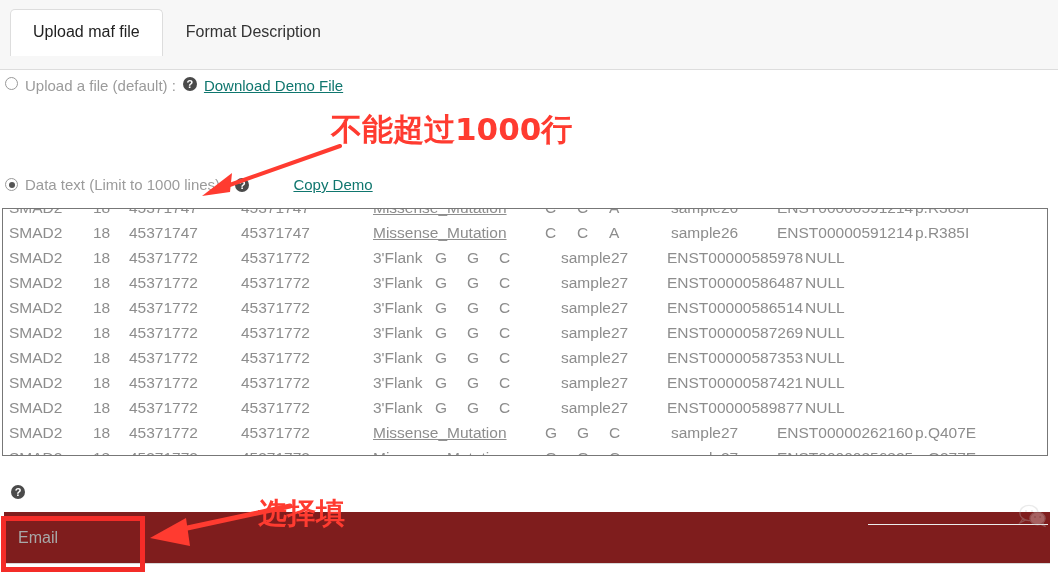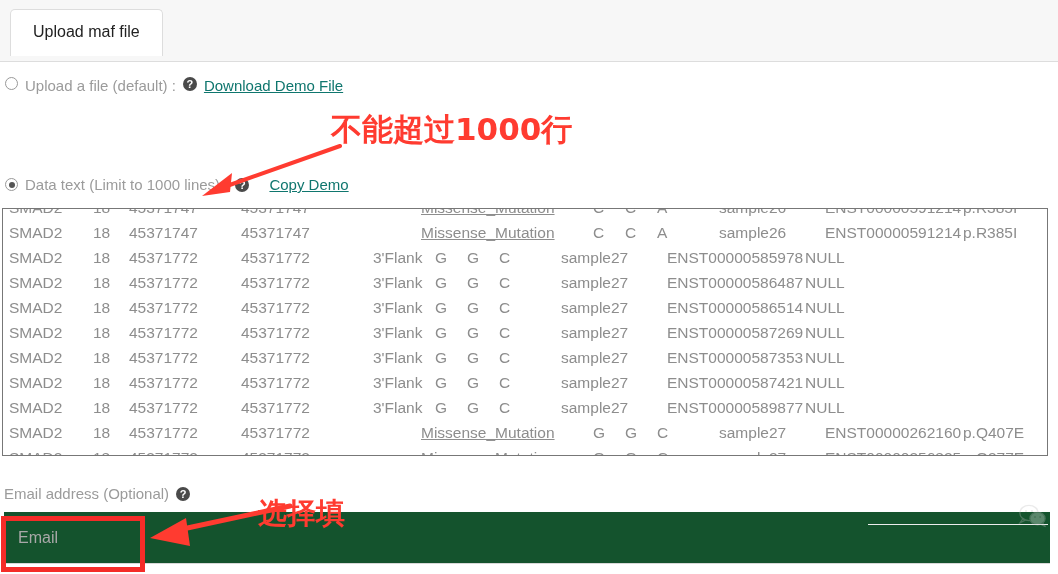--- a/index.html
+++ b/index.html
@@ -13,21 +13,21 @@
     font-family: "Liberation Sans", sans-serif;
     overflow: hidden;
     position: relative;
   }
 
   
   .tabbar {
     position: absolute;
     left: 0; top: 0;
     width: 1058px;
-    height: 62px;
+    height: 70px;
     background: #f7f7f7;
     border-bottom: 1px solid #dddddd;
     box-sizing: border-box;
   }
   .tabs {
     display: flex;
     align-items: flex-end;
     height: 55px;
     padding-left: 10px;
     box-sizing: border-box;
@@ -122,21 +122,21 @@
   }
 
   .pinklink {
     color: #0f766e;
     text-decoration: underline;
     font-size: 15px;
     white-space: nowrap;
     cursor: pointer;
   }
   .link-gap-small { margin-left: 3px; }
-  .link-gap-big { margin-left: 16px; }
+  .link-gap-big { margin-left: 40px; }
 
   
   .filepick {
     position: absolute;
     left: 5px;
     top: 57px;
     display: flex;
     align-items: center;
   }
   .filebtn {
@@ -183,21 +183,20 @@
     color: #8d8d8d;
     line-height: 25px;
     white-space: pre;
     height: 25px;
     overflow: hidden;
   }
   .ta-line .mis {
     text-decoration: underline;
     text-decoration-color: #8d8d8d;
     position: relative;
-    margin-left: 48px;
   }
   .ta-line .mis::after {
     content: "";
     position: absolute;
     left: 0; right: 0;
     bottom: -4px;
     height: 3px;
     background-image: repeating-linear-gradient(135deg,
         #e53935 0px, #e53935 1.2px, transparent 1.2px, transparent 2.6px);
   }
@@ -213,21 +212,21 @@
     align-items: center;
   }
   .email-input {
     position: absolute;
     left: 4px;
     top: 457px;
     width: 1046px;
     height: 52px;
     border: none;
     border-bottom: 1px solid #d8d8d8;
-    background: #14532d;
+    background: #7f1d1d;
     box-sizing: border-box;
     font-size: 16px;
     color: #9a9a9a;
     padding: 0 14px;
     outline: none;
     font-family: "Liberation Sans", sans-serif;
   }
   .email-input::placeholder { color: #a8a8a8; opacity: 1; }
 
   
@@ -284,20 +283,23 @@
     background: #ececec;
   }
 </style>
 </head>
 <body>
 
 <div class="tabbar">
   <div class="tabs">
     <div class="tab active">
       <span>Upload maf file</span>
+    </div>
+    <div class="tab">
+      <span>Format Description</span>
     </div>
   </div>
 </div>
 
 <div class="content">
 
   <div class="row-upload">
     <span class="radio"></span>
     <span class="lbl">Upload a file (default) :</span>
     <span class="help">?</span>
@@ -322,21 +324,20 @@
       <div class="ta-line"><span style="display: inline-block; min-width: 84px;">SMAD2</span><span style="display: inline-block; min-width: 36px;">18</span><span style="display: inline-block; min-width: 112px;">45371772</span><span style="display: inline-block; min-width: 132px;">45371772</span><span style="display: inline-block; min-width: 62px;">3'Flank</span><span style="display: inline-block; min-width: 32px;">G</span><span style="display: inline-block; min-width: 32px;">G</span><span style="display: inline-block; min-width: 62px;">C</span><span style="display: inline-block; min-width: 106px;">sample27</span><span style="display: inline-block; min-width: 138px;">ENST00000587269</span><span>NULL</span></div>
       <div class="ta-line"><span style="display: inline-block; min-width: 84px;">SMAD2</span><span style="display: inline-block; min-width: 36px;">18</span><span style="display: inline-block; min-width: 112px;">45371772</span><span style="display: inline-block; min-width: 132px;">45371772</span><span style="display: inline-block; min-width: 62px;">3'Flank</span><span style="display: inline-block; min-width: 32px;">G</span><span style="display: inline-block; min-width: 32px;">G</span><span style="display: inline-block; min-width: 62px;">C</span><span style="display: inline-block; min-width: 106px;">sample27</span><span style="display: inline-block; min-width: 138px;">ENST00000587353</span><span>NULL</span></div>
       <div class="ta-line"><span style="display: inline-block; min-width: 84px;">SMAD2</span><span style="display: inline-block; min-width: 36px;">18</span><span style="display: inline-block; min-width: 112px;">45371772</span><span style="display: inline-block; min-width: 132px;">45371772</span><span style="display: inline-block; min-width: 62px;">3'Flank</span><span style="display: inline-block; min-width: 32px;">G</span><span style="display: inline-block; min-width: 32px;">G</span><span style="display: inline-block; min-width: 62px;">C</span><span style="display: inline-block; min-width: 106px;">sample27</span><span style="display: inline-block; min-width: 138px;">ENST00000587421</span><span>NULL</span></div>
       <div class="ta-line"><span style="display: inline-block; min-width: 84px;">SMAD2</span><span style="display: inline-block; min-width: 36px;">18</span><span style="display: inline-block; min-width: 112px;">45371772</span><span style="display: inline-block; min-width: 132px;">45371772</span><span style="display: inline-block; min-width: 62px;">3'Flank</span><span style="display: inline-block; min-width: 32px;">G</span><span style="display: inline-block; min-width: 32px;">G</span><span style="display: inline-block; min-width: 62px;">C</span><span style="display: inline-block; min-width: 106px;">sample27</span><span style="display: inline-block; min-width: 138px;">ENST00000589877</span><span>NULL</span></div>
       <div class="ta-line"><span style="display: inline-block; min-width: 84px;">SMAD2</span><span style="display: inline-block; min-width: 36px;">18</span><span style="display: inline-block; min-width: 112px;">45371772</span><span style="display: inline-block; min-width: 132px;">45371772</span><span class="mis" style="display: inline-block; min-width: 172px;">Missense_Mutation</span><span style="display: inline-block; min-width: 32px;">G</span><span style="display: inline-block; min-width: 32px;">G</span><span style="display: inline-block; min-width: 62px;">C</span><span style="display: inline-block; min-width: 106px;">sample27</span><span style="display: inline-block; min-width: 138px;">ENST00000262160</span><span>p.Q407E</span></div>
       <div class="ta-line"><span style="display: inline-block; min-width: 84px;">SMAD2</span><span style="display: inline-block; min-width: 36px;">18</span><span style="display: inline-block; min-width: 112px;">45371772</span><span style="display: inline-block; min-width: 132px;">45371772</span><span class="mis" style="display: inline-block; min-width: 172px;">Missense_Mutation</span><span style="display: inline-block; min-width: 32px;">G</span><span style="display: inline-block; min-width: 32px;">G</span><span style="display: inline-block; min-width: 62px;">C</span><span style="display: inline-block; min-width: 106px;">sample27</span><span style="display: inline-block; min-width: 138px;">ENST00000356825</span><span>p.Q377E</span></div>
     </div>
   </div>
 
   <div class="email-label">
-    <span>Email address (Optional)</span>
     <span class="help">?</span>
   </div>
   <input class="email-input" type="text" placeholder="Email" style="">
 </div>
 
 <div class="anno anno-1">不能超过1000行</div>
 <div class="anno anno-2">选择填</div>
 
 <svg class="arrowsvg" style="left:190px; top:140px; width:160px; height:60px;" viewBox="0 0 160 60">
   <path d="M150,6 L34,47" stroke="#ff3b30" stroke-width="4" fill="none" stroke-linecap="round"></path>

